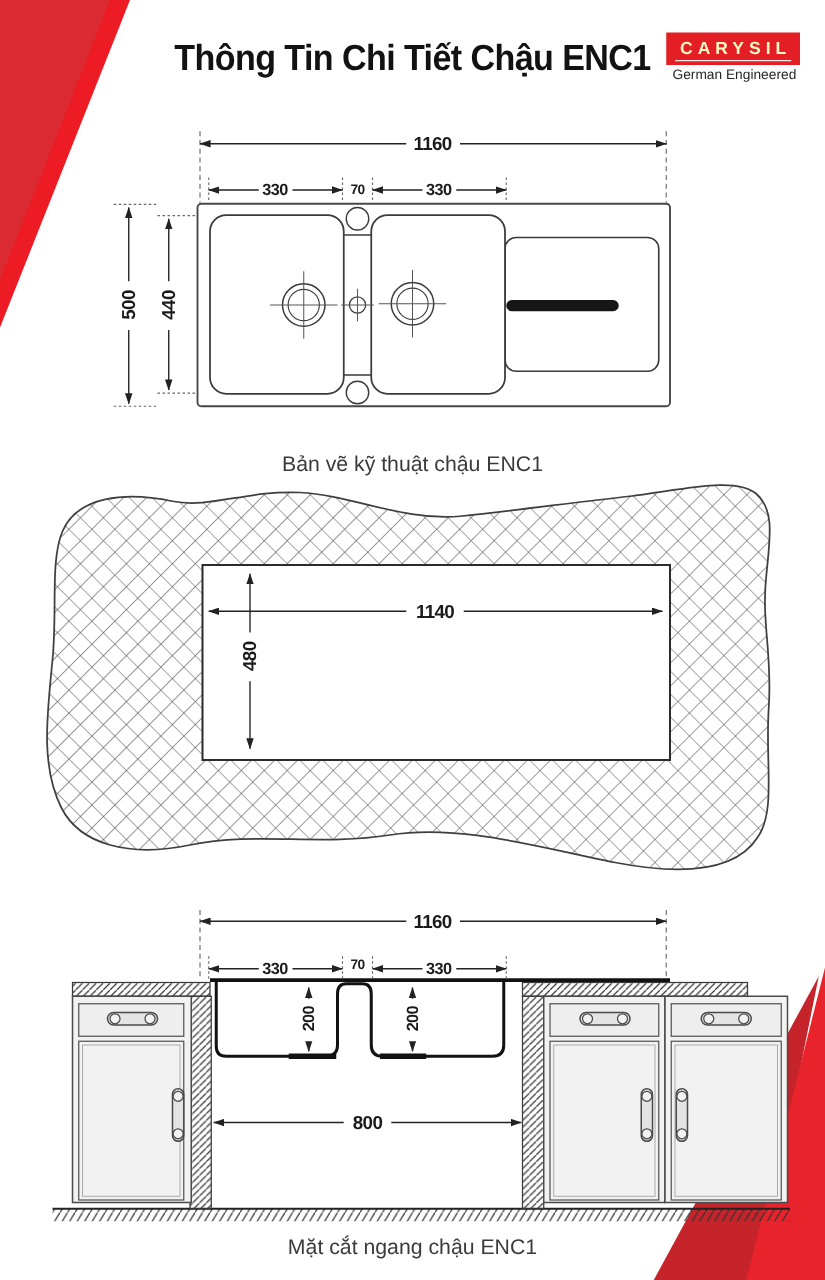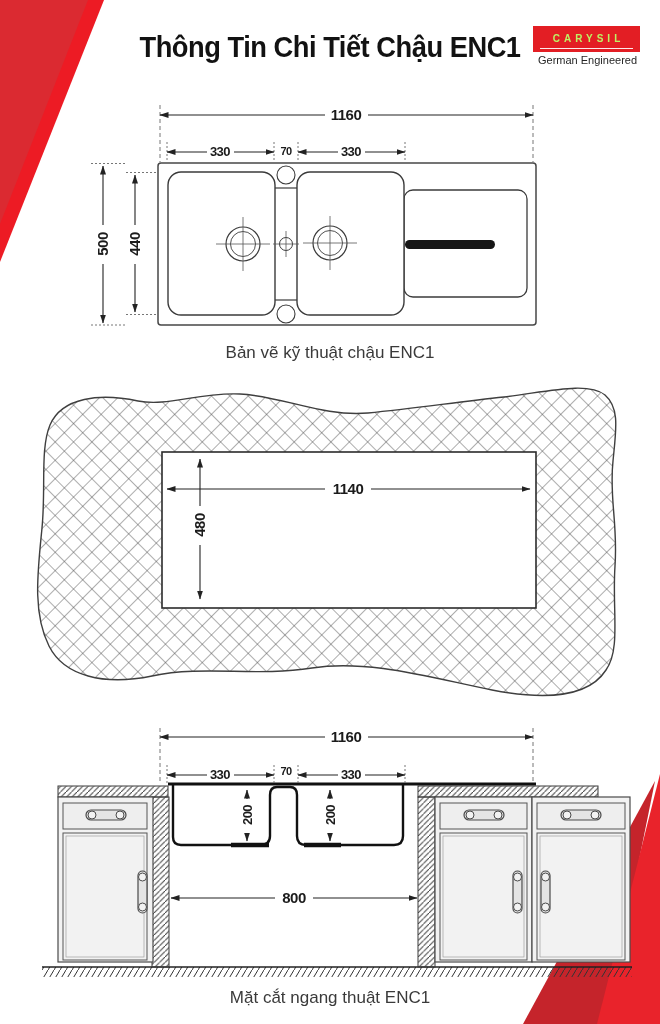--- a/index.html
+++ b/index.html
@@ -4,27 +4,27 @@
 <style>
   html,body{margin:0;padding:0;background:#ffffff;}
   #page{position:relative;width:660px;height:1024px;background:#ffffff;overflow:hidden;
         font-family:"Liberation Sans",sans-serif;}
   #art{position:absolute;left:0;top:0;}
   .title{position:absolute;left:0;top:31px;width:660px;text-align:center;
          font-size:29px;font-weight:bold;color:#121212;letter-spacing:-0.5px;
          transform:scaleX(.94);transform-origin:330px 0;white-space:nowrap;}
   .logo-box{position:absolute;left:533px;top:26px;width:107px;height:26px;background:#E31E24;
             display:flex;align-items:center;justify-content:center;}
-  .logo-text{color:#bef264;font-weight:bold;font-size:10px;letter-spacing:4px;
+  .logo-text{color:#fef9c3;font-weight:bold;font-size:14px;letter-spacing:4px;
              margin-right:-4px;margin-top:-2px;}
   .logo-rule{position:absolute;left:7px;right:7px;bottom:3px;height:1px;background:rgba(255,255,255,.9);}
   .tagline{position:absolute;left:532px;top:54px;width:111px;text-align:center;
            font-size:11px;color:#262626;white-space:nowrap;}
   .caption{position:absolute;left:0;width:660px;text-align:center;font-size:17px;color:#3a3a3a;}
-  #cap1{top:343px;} #cap2{top:670px;} #cap3{top:988px;}
+  #cap1{top:362px;} #cap2{top:670px;} #cap3{top:988px;}
   
   text{font-family:"Liberation Sans",sans-serif;font-weight:bold;fill:#1b1b1b;text-anchor:middle;}
   .d15{font-size:15px;letter-spacing:-0.5px;}
   .d13{font-size:13px;letter-spacing:-0.5px;}
   .d11{font-size:11px;letter-spacing:-0.5px;}
   .thin{stroke:#3b3b3b;stroke-width:1.2;fill:none;}
   .dim{stroke:#222;stroke-width:1.1;fill:none;}
   .dash{stroke:#666;stroke-width:.9;stroke-dasharray:4 3;fill:none;}
   .dot{stroke:#666;stroke-width:.9;stroke-dasharray:2 2;fill:none;}
   .lbl{fill:#fff;stroke:none;}
@@ -236,15 +236,15 @@
 
   <div class="title">Thông Tin Chi Tiết Chậu ENC1</div>
 
   <div class="logo-box">
     <span class="logo-text">CARYSIL</span>
     <span class="logo-rule"></span>
   </div>
   <div class="tagline">German Engineered</div>
 
   <div class="caption" id="cap1">Bản vẽ kỹ thuật chậu ENC1</div>
-  <div class="caption" id="cap3">Mặt cắt ngang thuật ENC1</div>
+  <div class="caption" id="cap3">Mặt cắt ngang chậu ENC1</div>
 
 </div>
 
 </body></html>

